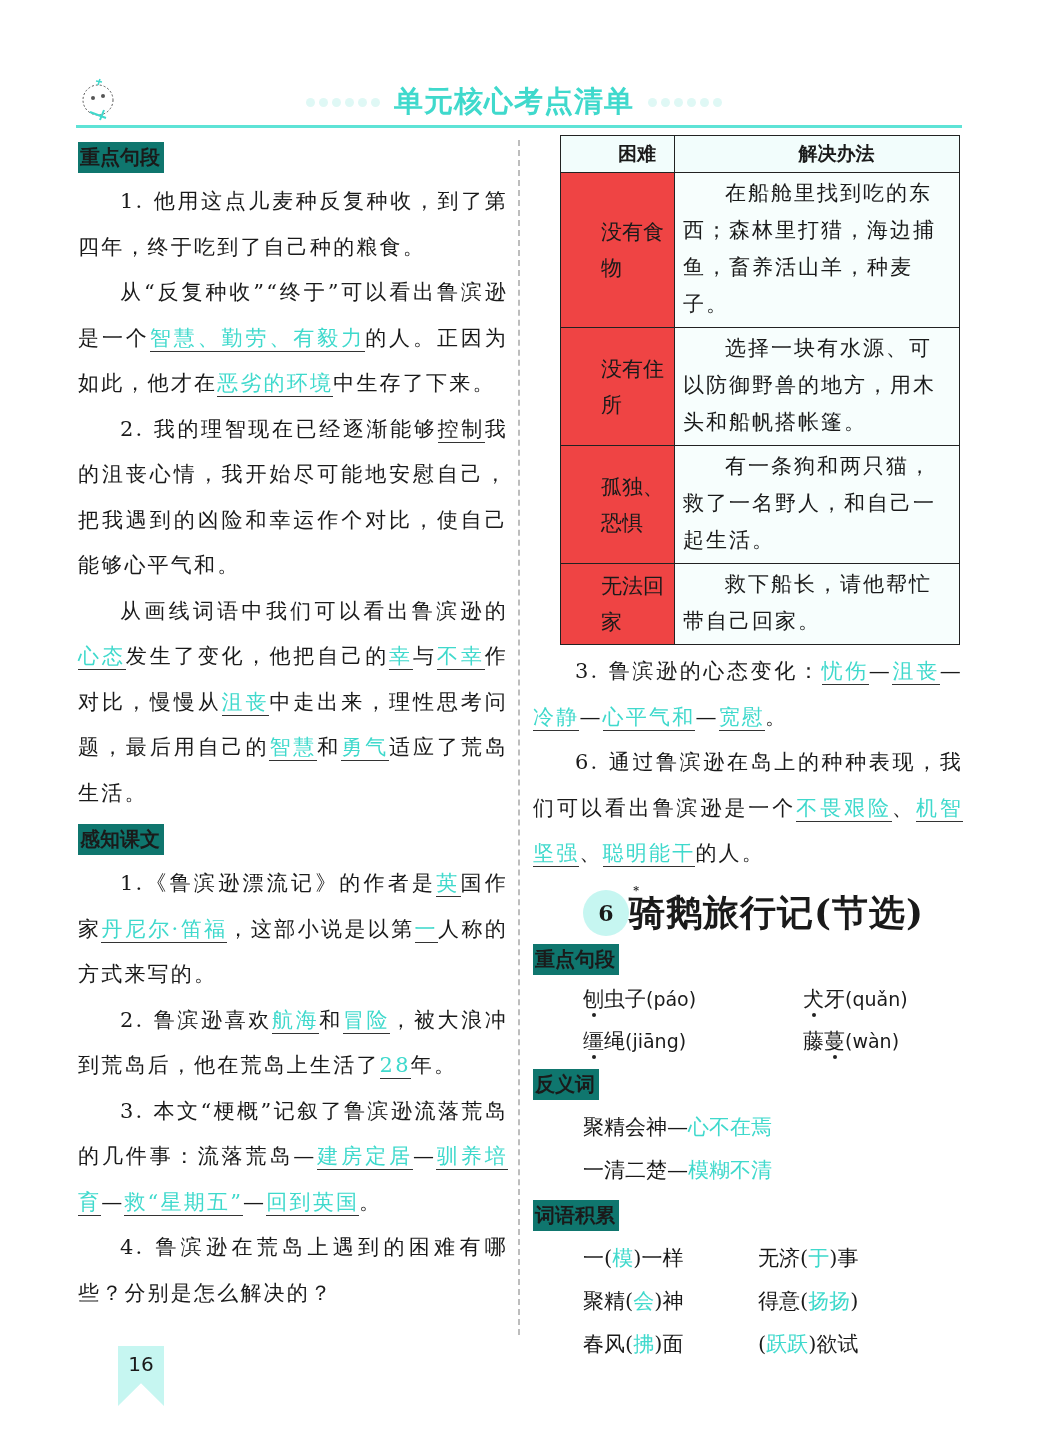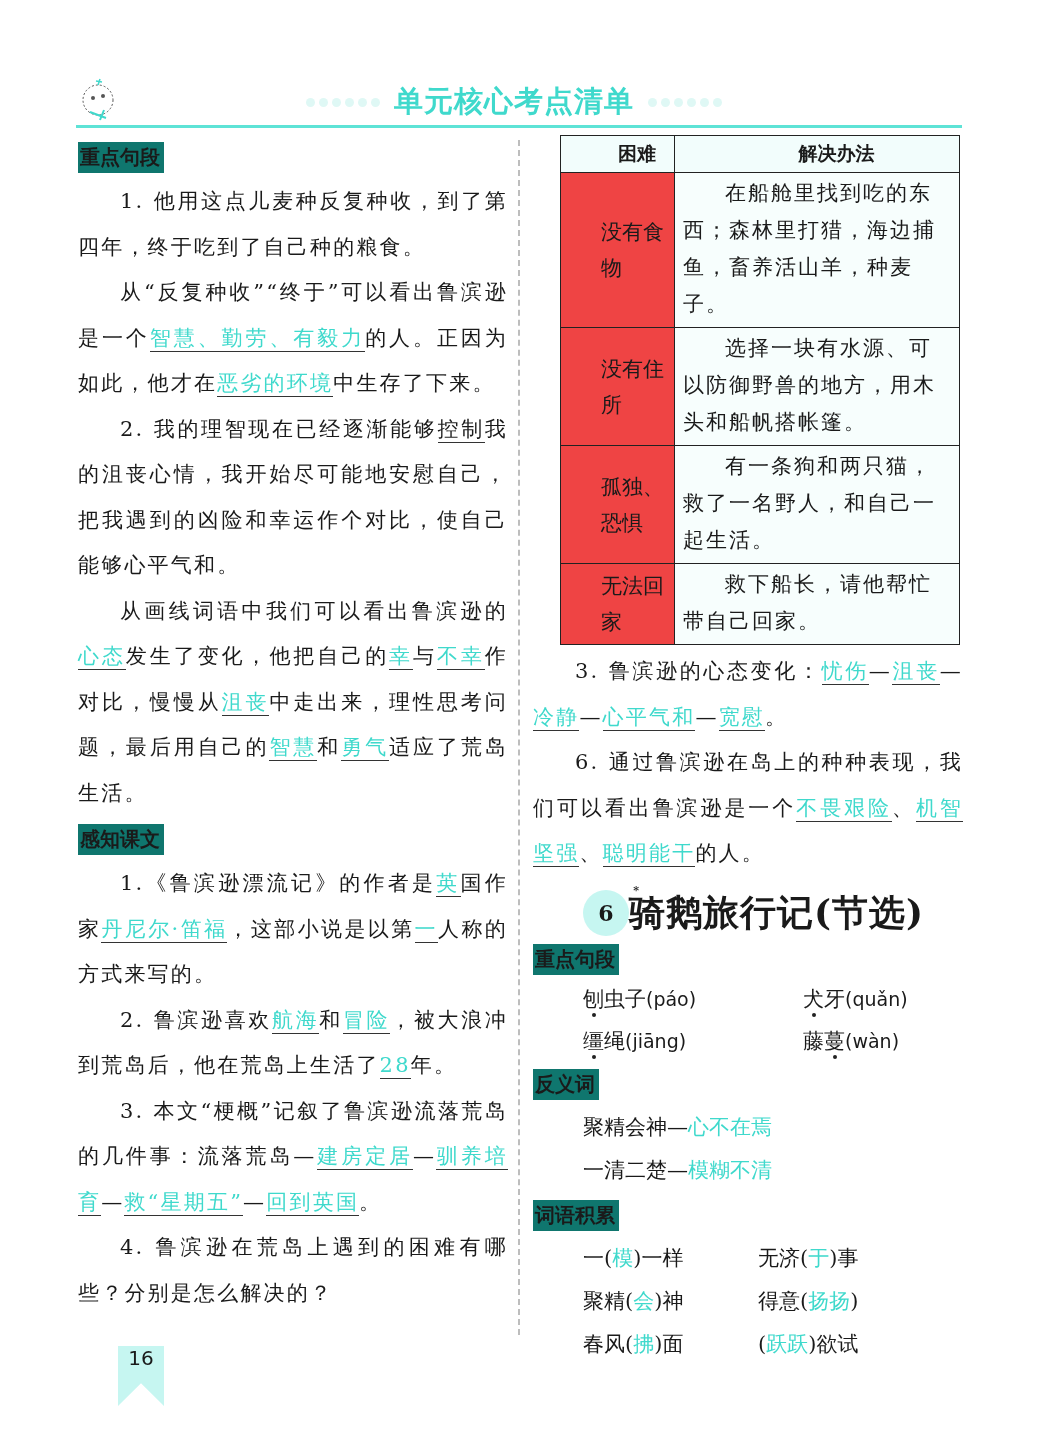--- a/index.html
+++ b/index.html
@@ -42,21 +42,21 @@
   .grid2 { display: grid; grid-template-columns: 220px 200px; margin-left: 50px; font-size: 21px; row-gap: 6px; }
   .grid2 .cell { line-height: 36px; }
   .py { font-family: "DejaVu Sans", sans-serif; font-size: 19px; }
   .dotted { position: relative; }
   .dotted::after { content: ""; position: absolute; left: 50%; bottom: -6px; width: 4px; height: 4px; background: #222; border-radius: 50%; transform: translateX(-50%); }
   .list { margin-left: 50px; font-size: 21px; line-height: 43px; }
   .grid3 { display: grid; grid-template-columns: 175px 200px; margin-left: 50px; font-size: 21px; line-height: 43px; }
   
   .page-num { position: absolute; left: 118px; top: 1346px; width: 46px; height: 60px; background: #c6f6f1;
     clip-path: polygon(0 0, 100% 0, 100% 100%, 50% 62%, 0 100%); }
-  .page-num span { display: block; text-align: center; font-family: "DejaVu Sans", sans-serif; font-size: 20px; padding-top: 0; }
+  .page-num span { display: block; text-align: center; font-family: "DejaVu Sans", sans-serif; font-size: 20px; padding-top: 6px; }
 </style>
 </head>
 <body>
 
 <div class="header">
   <svg class="logo" viewBox="0 0 46 48">
     <circle cx="22" cy="24" r="15" fill="none" stroke="#555" stroke-width="1" stroke-dasharray="2,2"></circle>
     <path d="M22 9 L24 3 M20 5 L26 6" stroke="#3fd9cc" stroke-width="1.5" fill="none"></path>
     <path d="M14 36 L30 42 M28 34 L24 44" stroke="#3fd9cc" stroke-width="2" fill="none"></path>
     <circle cx="17" cy="22" r="2" fill="#555"></circle>

